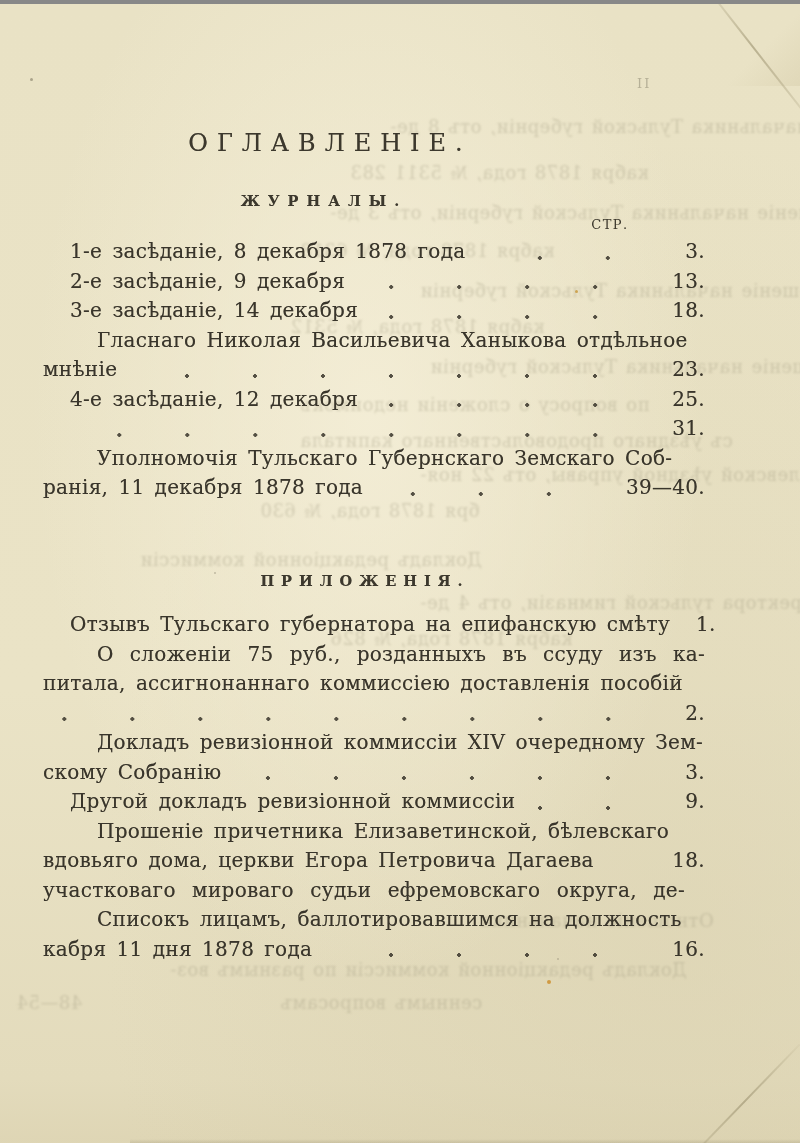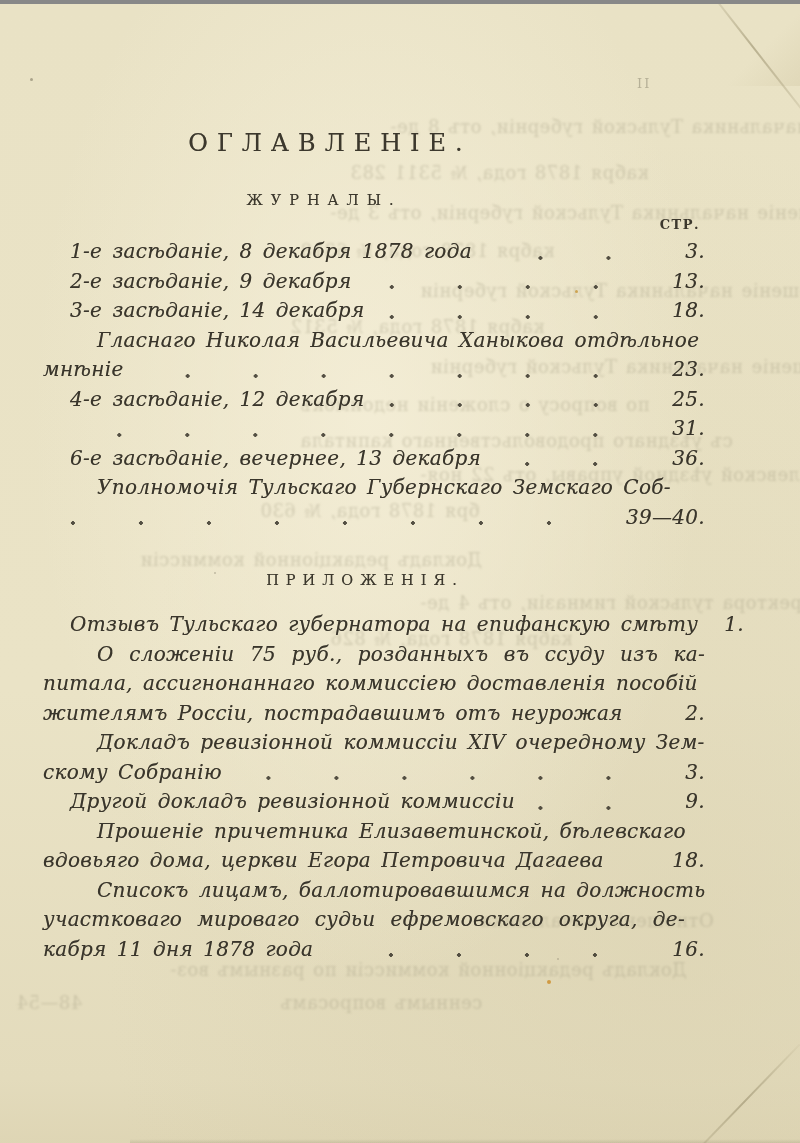--- a/index.html
+++ b/index.html
@@ -29,37 +29,37 @@
     pointer-events:none;
   }
   
   .h-title {
     position:absolute; left:30px; top:125px; width:600px;
     text-align:center; font-size:24px; letter-spacing:9px;
     color:#3c382d; text-shadow:0 0 .6px rgba(60,56,45,.55);
   }
   .h-small {
     position:absolute; width:600px; text-align:center;
-    font-size:14.5px; font-weight:normal; letter-spacing:8px;
+    font-size:14.5px; font-weight:bold; letter-spacing:8px;
     color:#3c382d; text-shadow:0 0 .5px rgba(60,56,45,.5);
   }
   .h-journals { left:24px; top:188px; }
   .h-append   { left:65px; top:568px; letter-spacing:7px; }
   .str-label {
     position:absolute; left:520px; top:213px; width:180px;
-    text-align:right; font-size:13px; font-weight:bold; letter-spacing:1.5px;
+    text-align:center; font-size:13px; font-weight:normal; letter-spacing:1.5px;
     color:#3c382d;
   }
   
   .toc-list { position:absolute; left:43px; width:662px; font-size:20px;
               word-spacing:3.5px; letter-spacing:.3px;
               text-shadow:0 0 .6px rgba(57,53,43,.5); }
   .s1 { top:233px; }
   .s2 { top:606px; }
-  .row { display:flex; align-items:baseline; height:29.5px; line-height:29.5px;font-style:italic; }
+  .row { display:flex; align-items:baseline; height:29.5px; line-height:29.5px; }
   .row .txt { white-space:nowrap; }
   .row.first > .txt { margin-left:27px; }
   .row.full { display:block; text-align:justify; text-align-last:justify; }
   .row.full.first { text-indent:27px; }
   .leader {
     flex:1 1 auto; align-self:flex-end;
     height:10px; margin:0 12px 6px 14px;
     background:radial-gradient(circle at 3px 7px, rgba(57,53,43,.85) 1.6px, rgba(57,53,43,0) 2.1px);
     background-size:68px 10px; background-repeat:repeat-x; background-position:right bottom;
   }
@@ -161,50 +161,45 @@
     </div>
     <div class="row first">
       <span class="txt">4-е засѣданіе, 12 декабря</span>
       <span class="leader"></span>
       <span class="pg">25.</span>
     </div>
     <div class="row first">
       <span class="leader"></span>
       <span class="pg">31.</span>
     </div>
-    <div class="row first">
-      <span class="txt">6-е засѣданіе, вечернее, 13 декабря</span>
-      <span class="leader"></span>
-      <span class="pg">36.</span>
-    </div>
     <div class="row full first pr40">
       <span class="txt">Уполномочія Тульскаго Губернскаго Земскаго Соб-</span>
     </div>
     <div class="row">
+      <span class="txt">ранія, 11 декабря 1878 года</span>
       <span class="leader"></span>
       <span class="pg">39—40.</span>
     </div>
   </div>
 
   <div class="h-small h-append">ПРИЛОЖЕНІЯ.</div>
 
   <div class="toc-list s2">
     <div class="row first">
       <span class="txt">Отзывъ Тульскаго губернатора на епифанскую смѣту</span>
       <span class="leader nodots"></span>
       <span class="pg">1.</span>
     </div>
     <div class="row full first pr0">
       <span class="txt">О сложеніи 75 руб., розданныхъ въ ссуду изъ ка-</span>
     </div>
     <div class="row full pr65">
       <span class="txt">питала, ассигнонаннаго коммиссіею доставленія пособій</span>
     </div>
     <div class="row">
-      <span class="txt">жителямъ Россіи, пострадавшимъ отъ неурожая</span>
       <span class="leader"></span>
       <span class="pg">2.</span>
     </div>
     <div class="row full first pr10">
       <span class="txt">Докладъ ревизіонной коммиссіи XIV очередному Зем-</span>
     </div>
     <div class="row">
       <span class="txt">скому Собранію</span>
       <span class="leader"></span>
       <span class="pg">3.</span>
@@ -215,26 +210,26 @@
       <span class="pg">9.</span>
     </div>
     <div class="row full first pr85">
       <span class="txt">Прошеніе причетника Елизаветинской, бѣлевскаго</span>
     </div>
     <div class="row">
       <span class="txt">вдовьяго дома, церкви Егора Петровича Дагаева</span>
       <span class="leader"></span>
       <span class="pg">18.</span>
     </div>
+    <div class="row full pr20">
+      <span class="txt">участковаго мироваго судьи ефремовскаго округа, де-</span>
+    </div>
     <div class="row full first pr65">
       <span class="txt">Списокъ лицамъ, баллотировавшимся на должность</span>
     </div>
-    <div class="row full pr20">
-      <span class="txt">участковаго мироваго судьи ефремовскаго округа, де-</span>
-    </div>
     <div class="row">
       <span class="txt">кабря 11 дня 1878 года</span>
       <span class="leader"></span>
       <span class="pg">16.</span>
     </div>
   </div>
 
 </div>
 
 </body></html>

